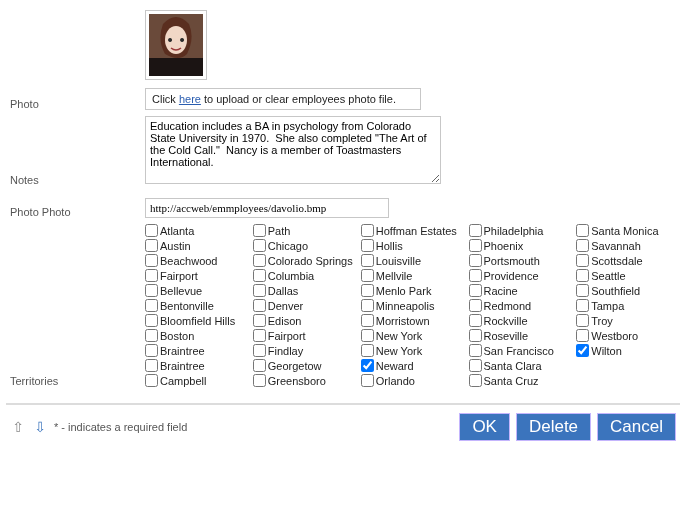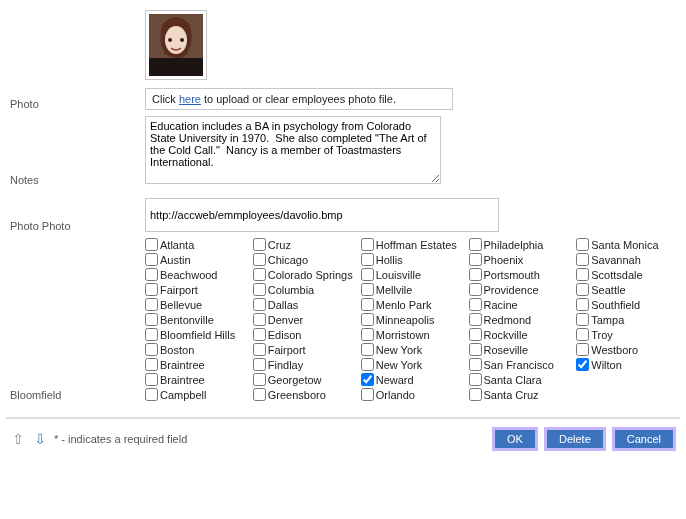--- a/index.html
+++ b/index.html
@@ -26,21 +26,21 @@
     border: 1px solid #c7c7c7;
     padding: 3px;
     background: #fff;
   }
   .photo-img { width: 54px; height: 62px; display: block; }
   .upload-hint {
     margin-top: 6px;
     border: 1px solid #c7c7c7;
     background: #fff;
     padding: 4px 6px;
-    width: 308px;
+    width: 276px;
   }
   .upload-hint a { color: #2a5db0; text-decoration: underline; cursor: pointer; }
   textarea.notes {
     width: 296px;
     height: 68px;
     font-family: inherit;
     font-size: 11px;
     padding: 3px 4px;
     border: 1px solid #c7c7c7;
     resize: both;
@@ -48,24 +48,24 @@
   .reports-to { display: flex; align-items: center; gap: 6px; }
   .reports-to .link { color: #2a5db0; text-decoration: underline; cursor: pointer; }
   .small-icon {
     display: inline-flex;
     align-items: center;
     justify-content: center;
     width: 16px; height: 16px;
     cursor: pointer;
   }
   input.text {
-    width: 354px;
-    font-family: Liberation Sans, sans-serif;
+    width: 244px;
+    font-family: Liberation Serif, serif;
     font-size: 11px;
-    padding: 16px 4px;
+    padding: 2px 4px;
     border: 1px solid #c7c7c7;
     height: 20px;
   }
   .terr-grid {
     display: grid;
     grid-template-columns: repeat(5, 1fr);
     grid-auto-flow: column;
     grid-template-rows: repeat(10, auto);
     column-gap: 8px;
     row-gap: 2px;
@@ -90,24 +90,24 @@
     width: 16px; height: 16px;
     display: inline-flex; align-items: center; justify-content: center;
     color: #8a8a8a; cursor: pointer;
     font-size: 14px; line-height: 1;
   }
   .req-note { color: #555; }
   .spacer { flex: 1; }
   .btn {
     background: #3b74bd;
     color: #fff;
-    border: 3px solid #c4b5fd;
+    border: 1px solid #c4b5fd;
     padding: 3px 12px;
     font-family: inherit;
-    font-size: 11px;
+    font-size: 17px;
     cursor: pointer;
     min-width: 40px;
   }
 </style>
 </head>
 <body>
 
 <div class="form-area">
 
   <div class="row">
@@ -140,21 +140,21 @@
   </div>
 
   <div class="row">
     <div class="label-col">Photo Photo</div>
     <div class="value-col">
       <input type="text" class="text" value="http://accweb/emmployees/davolio.bmp" style="">
     </div>
   </div>
 
   <div class="row">
-    <div class="label-col">Bloomfield</div>
+    <div class="label-col">Territories</div>
     <div class="value-col">
       <div class="terr-grid" id="terr-grid" style="grid-template-rows: repeat(11, auto);">
           <label class="chk">
             <input type="checkbox" style="">
             <span>Atlanta</span>
           </label>
           <label class="chk">
             <input type="checkbox" style="">
             <span>Austin</span>
           </label>
@@ -189,21 +189,21 @@
           <label class="chk">
             <input type="checkbox" style="">
             <span>Braintree</span>
           </label>
           <label class="chk">
             <input type="checkbox" style="">
             <span>Campbell</span>
           </label>
           <label class="chk">
             <input type="checkbox" style="">
-            <span>Cruz</span>
+            <span>Path</span>
           </label>
           <label class="chk">
             <input type="checkbox" style="">
             <span>Chicago</span>
           </label>
           <label class="chk">
             <input type="checkbox" style="">
             <span>Colorado Springs</span>
           </label>
           <label class="chk">

